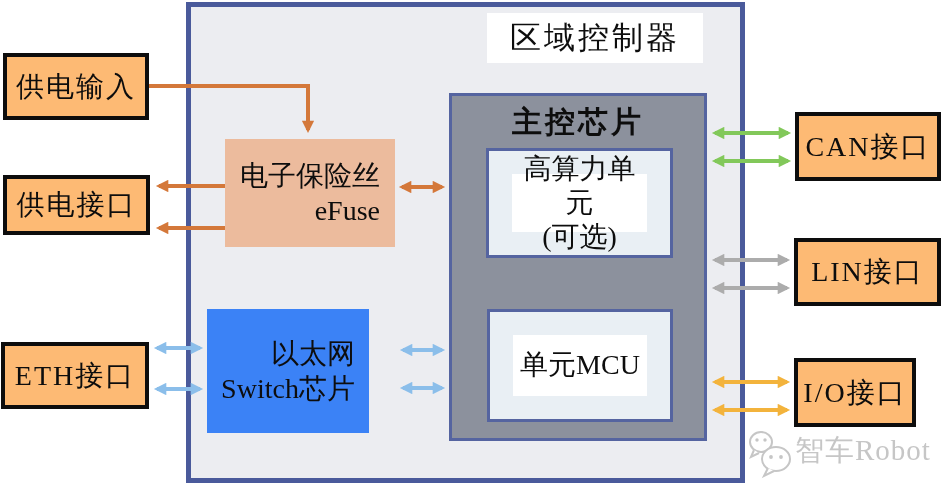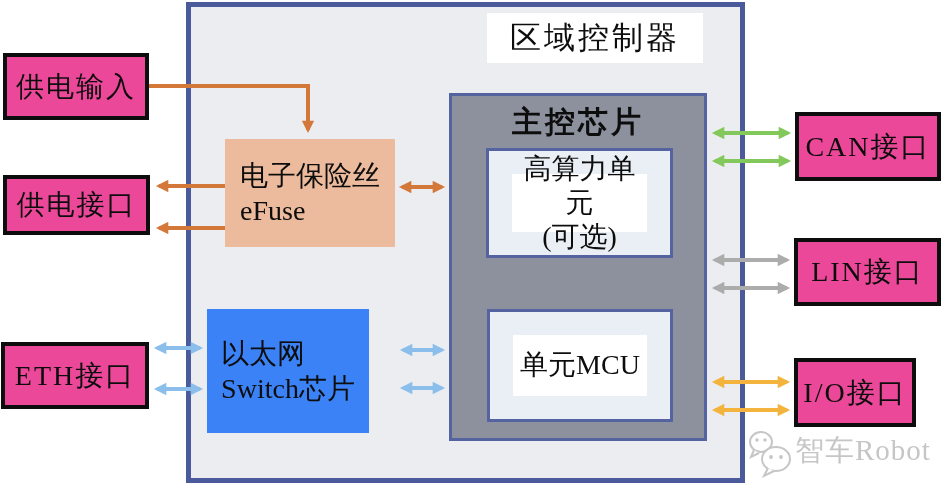--- a/index.html
+++ b/index.html
@@ -3,35 +3,35 @@
 <meta charset="utf-8">
 <style>
   html,body{margin:0;padding:0;}
   body{
     width:945px;height:487px;position:relative;overflow:hidden;
     background:#ffffff;
     font-family:"Liberation Serif","DejaVu Serif",serif;
     color:#0d0d0d;
   }
   .abs{position:absolute;box-sizing:border-box;}
-  .flexc{display:flex;align-items:center;justify-content:center;text-align:left;}
+  .flexc{display:flex;align-items:center;justify-content:center;text-align:right;}
 
   
   .zone{
     left:186px;top:2px;width:559px;height:481px;
     background:#ECEDF1;border:5px solid #4A5A9B;
   }
   .zone-title{
     left:487px;top:13px;width:216px;height:50px;
     background:#ffffff;font-size:31px;letter-spacing:3px;
   }
 
   
   .ext{
-    background:#ec4899;border:4px solid #0d0d0d;
+    background:#fdba74;border:4px solid #0d0d0d;
     font-size:28px;letter-spacing:2px;
   }
   .b-power-input{left:3px;top:53px;width:146px;height:67px;}
   .b-power-port{left:3px;top:175px;width:147px;height:60px;}
   .b-eth-port{left:1px;top:342px;width:148px;height:67px;}
   .b-can-port{left:795px;top:112px;width:146px;height:69px;}
   .b-lin-port{left:794px;top:238px;width:147px;height:68px;}
   .b-io-port{left:794px;top:358px;width:122px;height:69px;}
 
   

